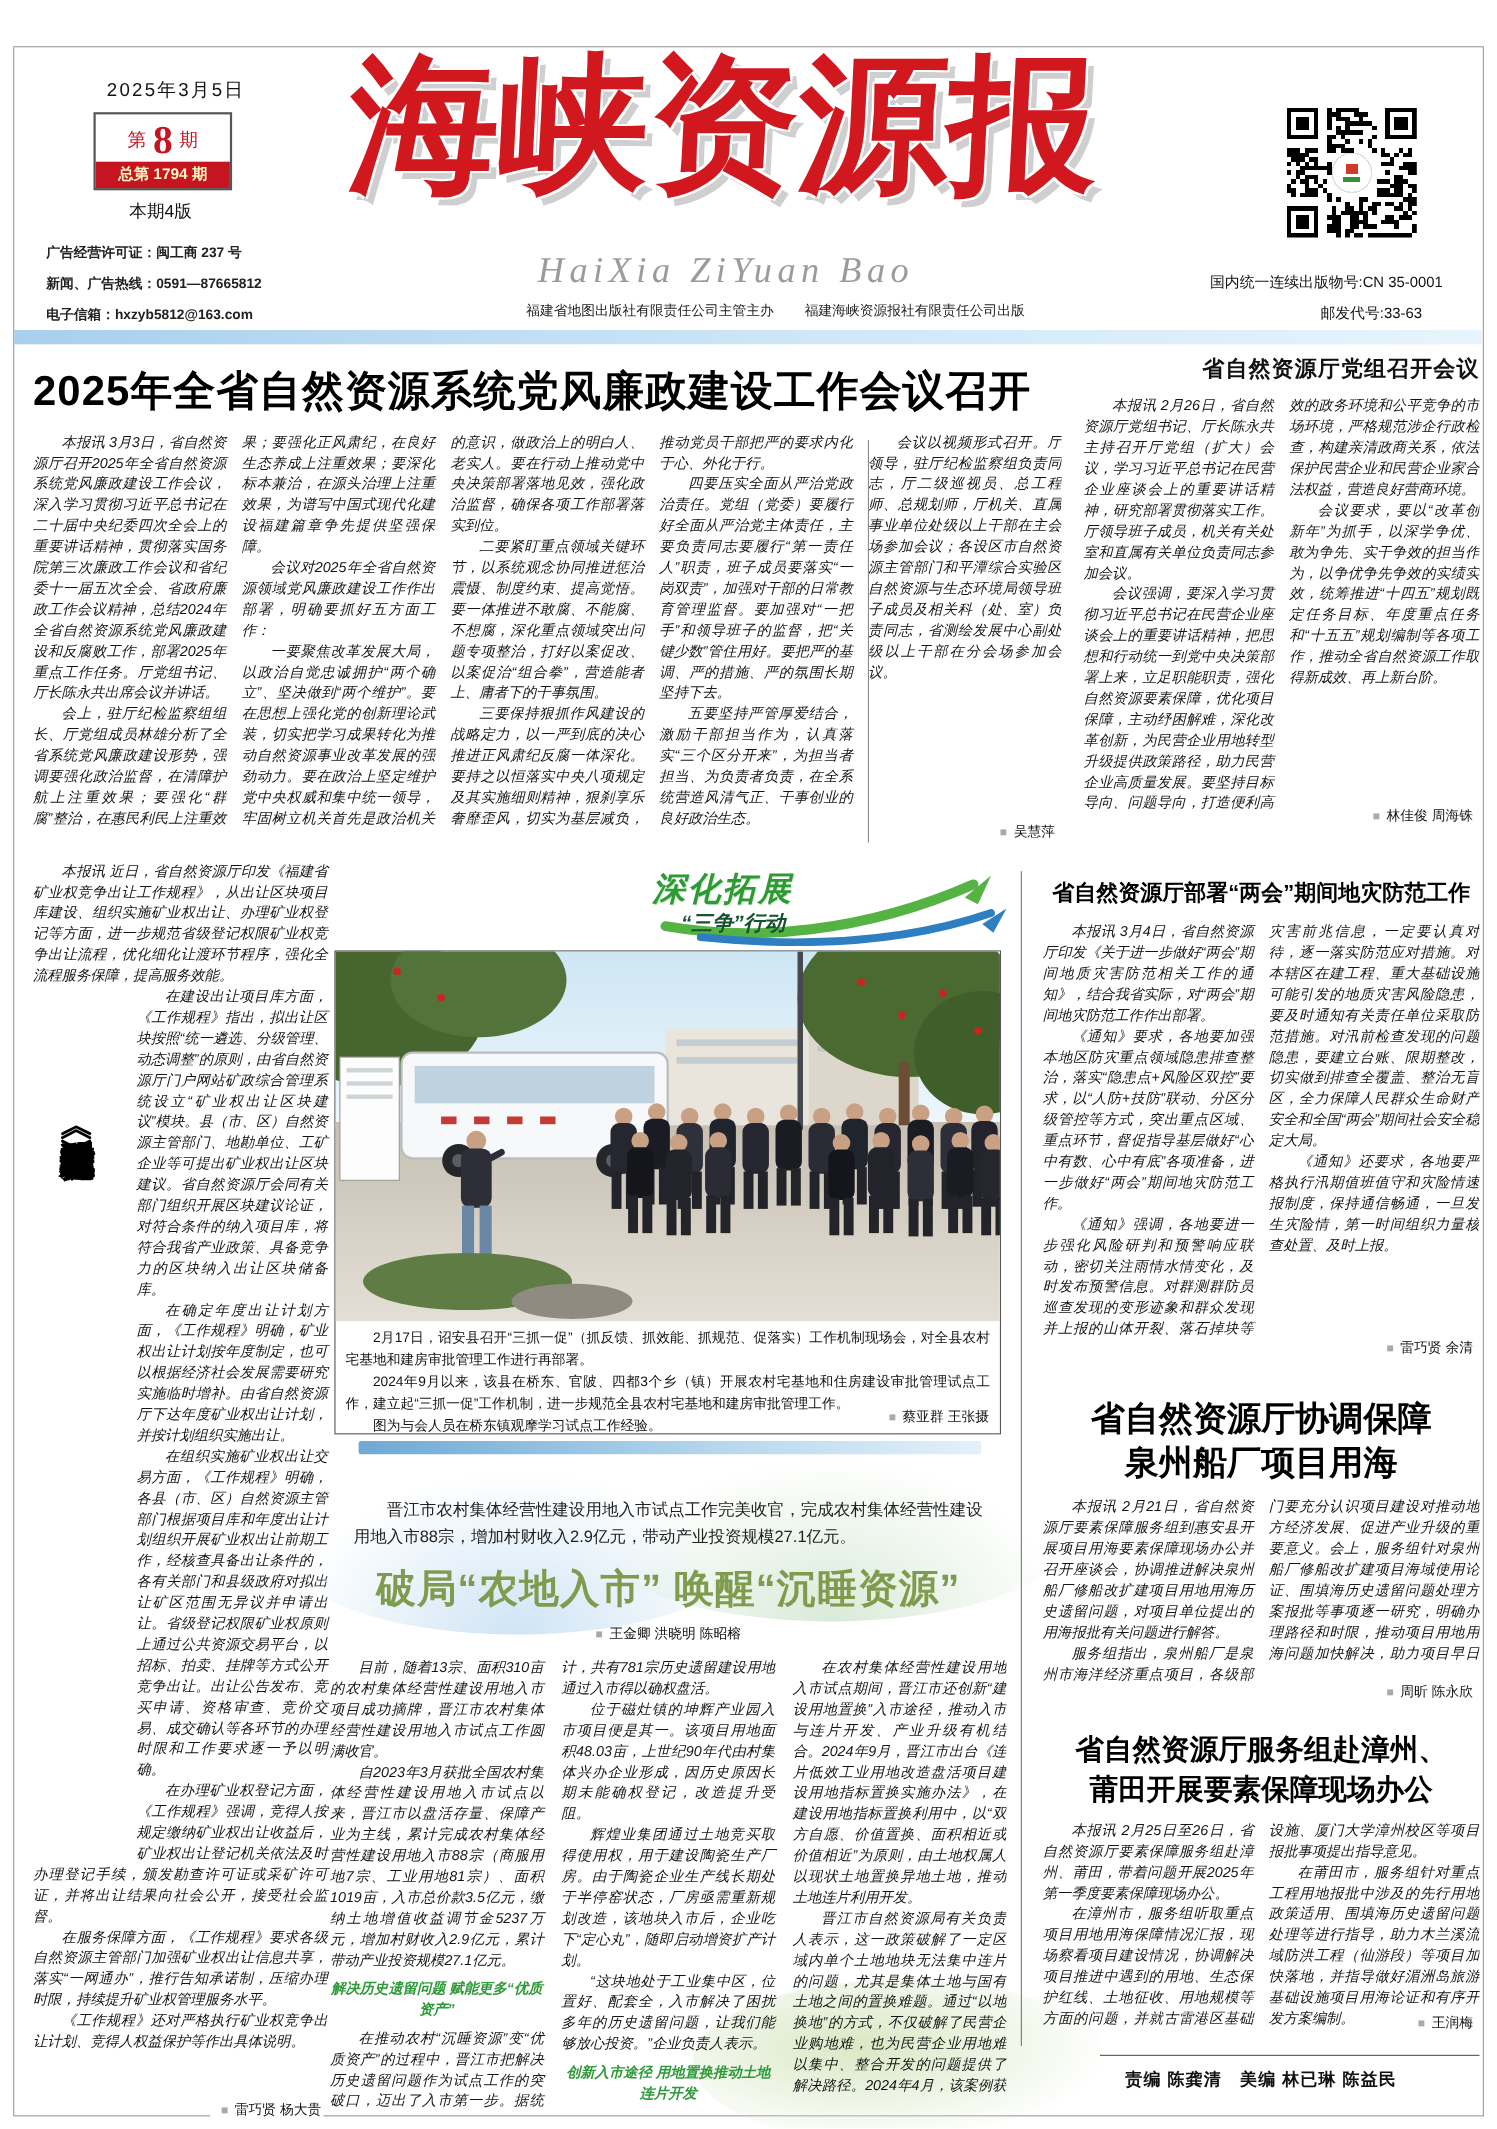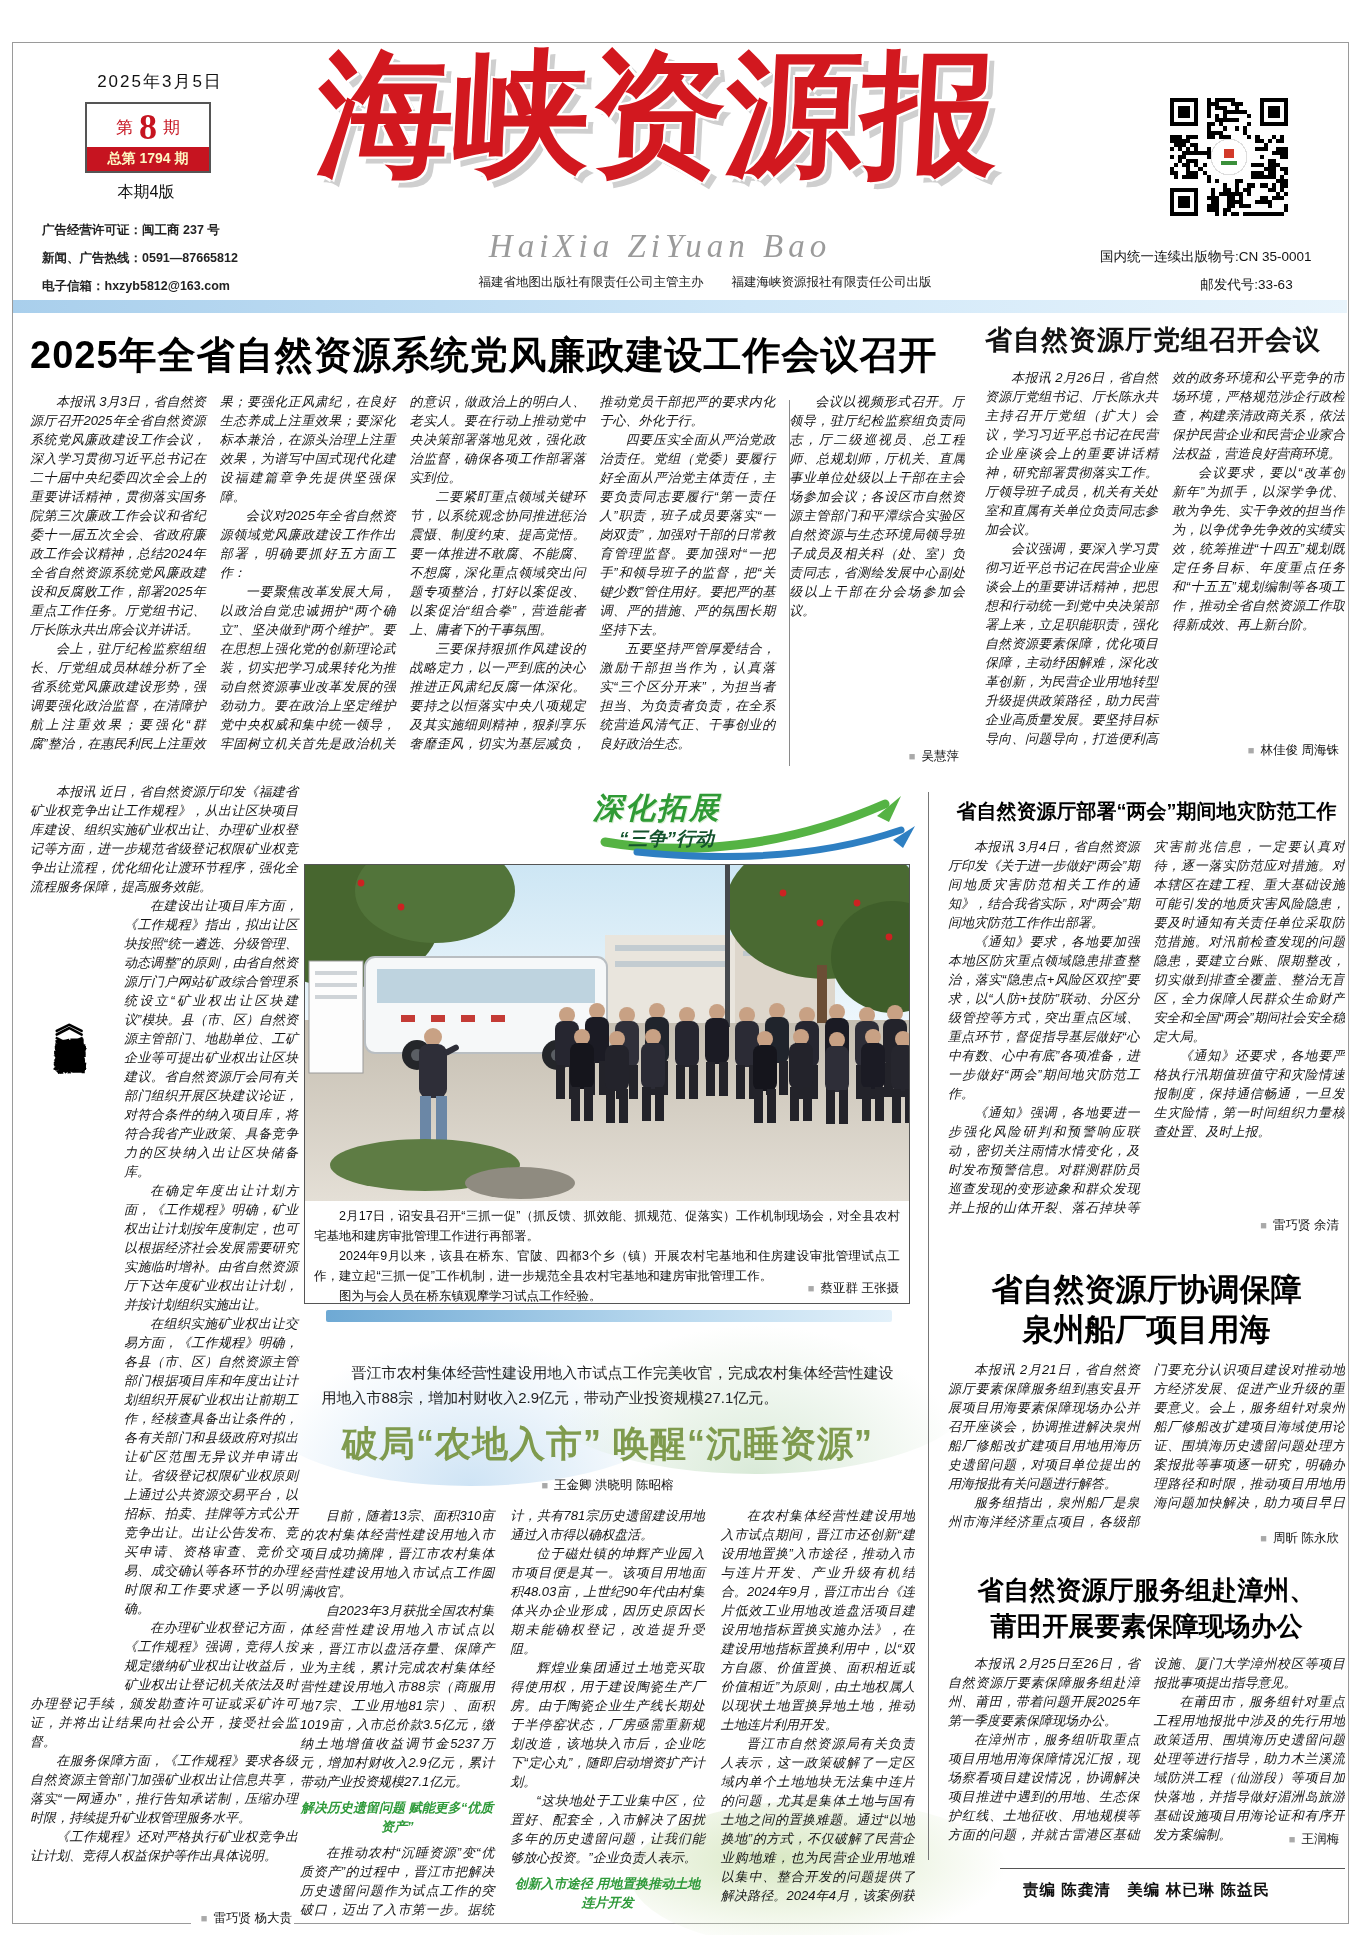--- a/index.html
+++ b/index.html
@@ -36,21 +36,21 @@
   .cols2{column-count:2;column-gap:14px;column-fill:auto;height:100%;overflow:hidden;}
   .byline{position:absolute;right:4px;bottom:0;background:#fff;padding:1px 2px 1px 10px;font-size:12.5px;white-space:nowrap;}
   .bl-mark{color:#a9a9a9;margin-right:6px;font-size:11px;}
   
   .main-hl{position:absolute;left:30px;top:330px;width:905px;text-align:center;font-size:38px;font-weight:900;
            letter-spacing:1px;color:#000;white-space:nowrap;}
   .main-body{position:absolute;left:30px;top:392px;width:935px;height:374px;}
   .rule-main5{position:absolute;left:789px;top:400px;width:1px;height:366px;background:#8a8a8a;}
   
   .dz{position:absolute;left:985px;top:322px;width:360px;height:446px;}
-  .dz h2{margin:0 0 10px;text-align:left;font-size:27px;font-weight:900;letter-spacing:1px;white-space:nowrap;}
+  .dz h2{margin:0 0 10px;text-align:right;font-size:20px;font-weight:900;letter-spacing:1px;white-space:nowrap;}
   .dz .bwrap{height:392px;}
   
   .strip{position:absolute;left:30px;top:782px;width:268px;height:1146px;}
   .vhead-f{float:left;width:82px;height:668px;margin:118px 12px 8px 0;display:flex;align-items:flex-start;justify-content:center;}
   .vhead{writing-mode:vertical-rl;text-orientation:upright;font-size:32px;font-weight:900;letter-spacing:0;
          line-height:82px;color:#000;height:668px;}
   
   .badge{position:absolute;left:585px;top:786px;width:332px;height:74px;}
   .badge svg{position:absolute;inset:0;}
   .badge .t1{position:absolute;left:8px;top:2px;font-size:30px;font-weight:900;font-style:italic;color:#2f9a35;

